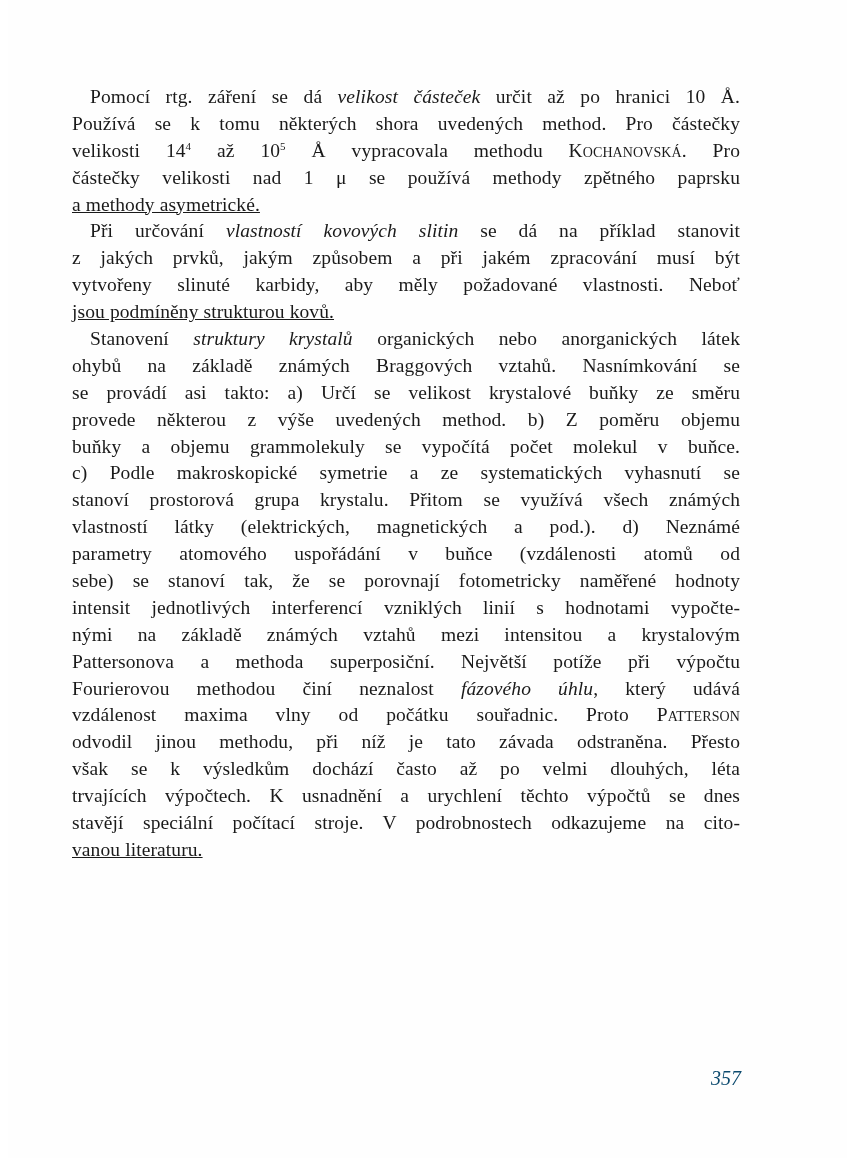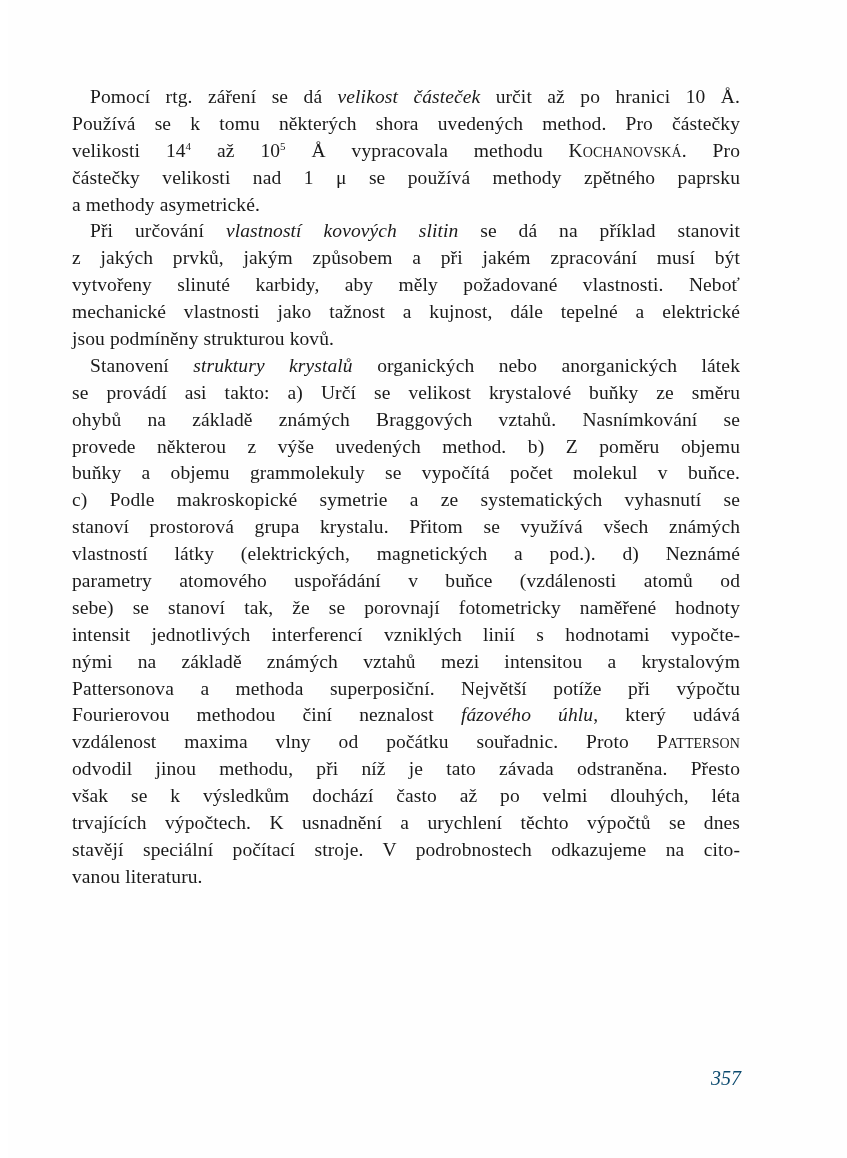--- a/index.html
+++ b/index.html
@@ -9,21 +9,21 @@
     }
     .page { position: absolute; left: 0; top: 0; width: 847px; height: 1158px; background: #fefefe; margin-left: 8px; }
     .text-block { position: absolute; left: 64px; top: 84px; width: 668px; }
     .line {
       display: block; height: 26.9px; line-height: 26.9px;
       font-family: "Liberation Serif", "DejaVu Serif", serif; font-size: 19.5px;
       text-align: justify; text-align-last: justify; white-space: nowrap; overflow: visible;
       letter-spacing: 0.1px;
     }
     .line.indent { padding-left: 18px; }
-    .line.last { text-align-last: left; }
+    .line.last { text-align-last: left; text-decoration: underline; }
     .it { font-style: italic; }
     .sc { font-variant: small-caps; }
     sup { font-size: 11px; line-height: 0; vertical-align: 7px; }
     .page-number {
       position: absolute; left: 703px; top: 1067px;
       font-family: "Liberation Serif", "DejaVu Serif", serif; font-style: italic;
       font-size: 20px; color: #0c4a6e;
     }
   </style>
 </head>
@@ -32,25 +32,24 @@
 <div class="page">
   <div class="text-block" id="text-block">
       <div class="line indent"><span>Pomocí rtg. záření se dá </span><span class="it">velikost částeček</span><span> určit až po hranici 10 Å.</span></div>
       <div class="line"><span>Používá se k tomu některých shora uvedených method. Pro částečky</span></div>
       <div class="line"><span>velikosti 14</span><sup>4</sup><span> až 10</span><sup>5</sup><span> Å vypracovala methodu </span><span class="sc">Kochanovská</span><span>. Pro</span></div>
       <div class="line"><span>částečky velikosti nad 1 μ se používá methody zpětného paprsku</span></div>
       <div class="line last"><span>a methody asymetrické.</span></div>
       <div class="line indent"><span>Při určování </span><span class="it">vlastností kovových slitin</span><span> se dá na příklad stanovit</span></div>
       <div class="line"><span>z jakých prvků, jakým způsobem a při jakém zpracování musí být</span></div>
       <div class="line"><span>vytvořeny slinuté karbidy, aby měly požadované vlastnosti. Neboť</span></div>
-      <div class="line"><span>mechanické vlastnosti jako tažnost a kujnost, dále tepelné a elektrické</span></div>
       <div class="line last"><span>jsou podmíněny strukturou kovů.</span></div>
       <div class="line indent"><span>Stanovení </span><span class="it">struktury krystalů</span><span> organických nebo anorganických látek</span></div>
+      <div class="line"><span>ohybů na základě známých Braggových vztahů. Nasnímkování se</span></div>
       <div class="line"><span>se provádí asi takto: a) Určí se velikost krystalové buňky ze směru</span></div>
-      <div class="line"><span>ohybů na základě známých Braggových vztahů. Nasnímkování se</span></div>
       <div class="line"><span>provede některou z výše uvedených method. b) Z poměru objemu</span></div>
       <div class="line"><span>buňky a objemu grammolekuly se vypočítá počet molekul v buňce.</span></div>
       <div class="line"><span>c) Podle makroskopické symetrie a ze systematických vyhasnutí se</span></div>
       <div class="line"><span>stanoví prostorová grupa krystalu. Přitom se využívá všech známých</span></div>
       <div class="line"><span>vlastností látky (elektrických, magnetických a pod.). d) Neznámé</span></div>
       <div class="line"><span>parametry atomového uspořádání v buňce (vzdálenosti atomů od</span></div>
       <div class="line"><span>sebe) se stanoví tak, že se porovnají fotometricky naměřené hodnoty</span></div>
       <div class="line"><span>intensit jednotlivých interferencí vzniklých linií s hodnotami vypočte-</span></div>
       <div class="line"><span>nými na základě známých vztahů mezi intensitou a krystalovým</span></div>
       <div class="line"><span>Pattersonova a methoda superposiční. Největší potíže při výpočtu</span></div>

